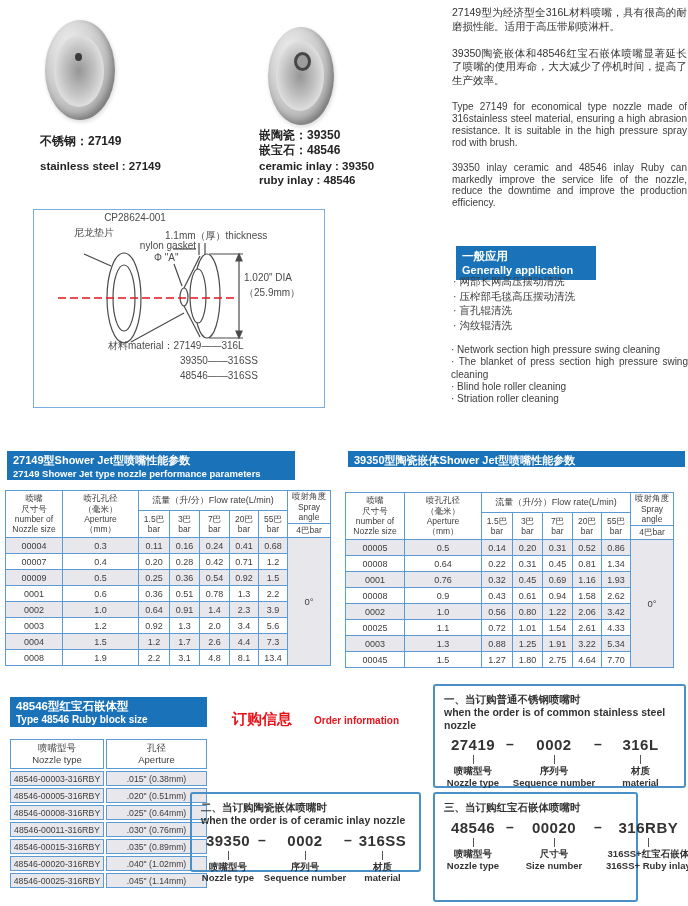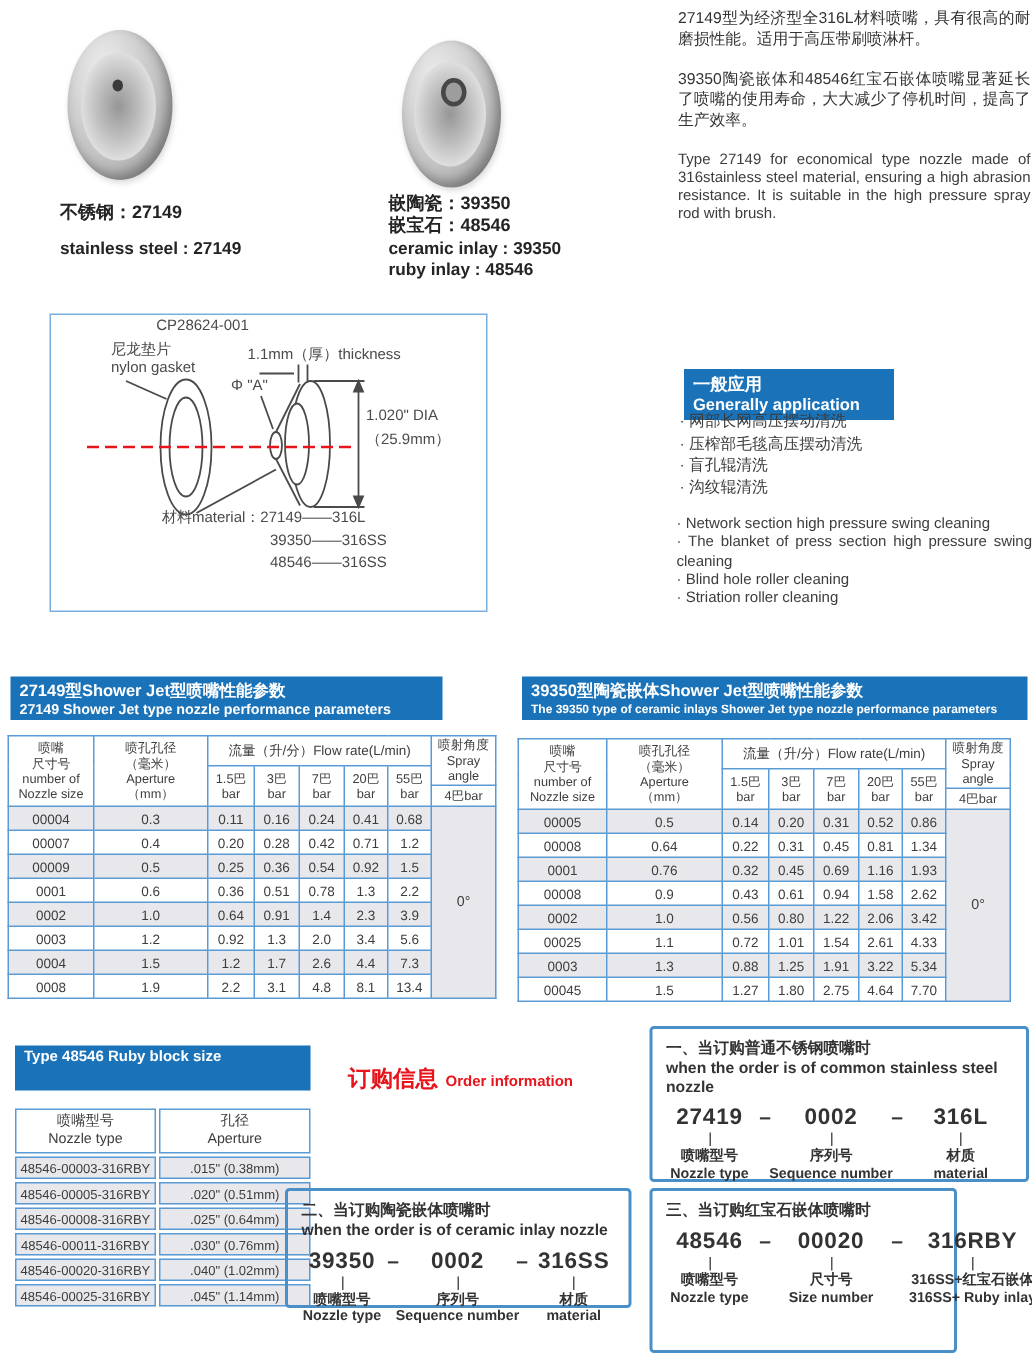--- a/index.html
+++ b/index.html
@@ -33,21 +33,21 @@
   .intro p{margin:0;text-align:justify}
   .intro .zh{font-size:10.5px;line-height:13.8px;margin-bottom:13px;color:#333}
   .intro .en{font-size:10px;line-height:11.9px;margin-bottom:13px}
 
   
   .diagram{position:absolute;left:33px;top:209px;width:290px;height:197px;border:1px solid #79aede}
   .diagram svg{position:absolute;left:0;top:0}
   .dtext{position:absolute;font-size:10px;color:#4a4a4a;white-space:nowrap}
   .d-part{left:40px;top:2px;width:122px;text-align:center}
   .d-gz{left:40px;top:16px;width:122px;text-align:left}
-  .d-ge{left:40px;top:30px;width:122px;text-align:left}
+  .d-ge{left:40px;top:30px;width:122px;text-align:right}
   .d-th{left:131px;top:19px}
   .d-phi{left:120px;top:42px}
   .d-dia1{left:210px;top:62px}
   .d-dia2{left:210px;top:76px}
   .d-mat{left:74px;top:128px;line-height:15px}
   .d-mat .m2{padding-left:72px}
 
   
   .app-hd{position:absolute;left:456px;top:246px;width:128px;background:#1a72b8;color:#fff;
           padding:3px 6px 4px;font-weight:bold}
@@ -55,21 +55,21 @@
   .app-hd .l2{font-size:11px}
   .app-zh{position:absolute;left:453px;top:274px;font-size:10.5px;line-height:14.6px;color:#3a3a3a}
   .app-en{position:absolute;left:451px;top:344px;width:237px;font-size:10px;line-height:12.3px;text-align:justify}
 
   
   .tbar{position:absolute;background:#1a72b8;color:#fff;font-weight:bold;
         padding:2px 6px 3px;box-sizing:border-box;white-space:nowrap}
   .tbar .l1{font-size:11px}
   .tbar1{left:7px;top:451px;width:288px;height:29px}
   .tbar1 .l2{font-size:9.5px}
-  .tbar2{left:348px;top:451px;width:337px;height:29px}
+  .tbar2{left:348px;top:451px;width:337px;height:16px}
   .tbar2 .l2{font-size:8px}
   .rbar{left:10px;top:697px;width:197px;height:30px}
   .rbar .l1{font-size:11.5px}
   .rbar .l2{font-size:10px}
 
   
   .perf{position:absolute;border-collapse:collapse;table-layout:fixed}
   .t1{left:5px;top:490px;width:325px}
   .t2{left:345px;top:492px;width:328px}
   .perf th,.perf td{border:1px solid #5b9bd5;text-align:center;vertical-align:middle;
@@ -85,21 +85,21 @@
 
   
   .ruby{position:absolute;left:8px;top:737px;width:201px;border-collapse:separate;border-spacing:2px}
   .ruby th,.ruby td{border:1px solid #5b9bd5;text-align:center;font-weight:normal;color:#3d3d3d;padding:0}
   .ruby th{height:28px;font-size:9.5px;line-height:12px;background:#fff}
   .ruby td{height:13px;font-size:8.7px;background:#e8e8ec}
 
   
   .order-hd{position:absolute;left:232px;top:710px;color:#e8141c;font-weight:bold;white-space:nowrap}
   .ohz{font-size:15px}
-  .ohe{font-size:10px;margin-left:5px}
+  .ohe{font-size:10px;margin-left:22px}
   .obox{position:absolute;border:2px solid #4a90c8;border-radius:3px;box-sizing:border-box;
         padding:7px 9px 5px;color:#333}
   .ob1{left:433px;top:684px;width:253px;height:104px}
   .ob2{left:190px;top:792px;width:231px;height:80px}
   .ob3{left:433px;top:792px;width:205px;height:110px}
   .obt-zh{font-size:10.5px;font-weight:bold;line-height:13px}
   .obt-en{font-size:10.5px;font-weight:bold;line-height:12.5px}
   .ogrid{display:grid;grid-template-columns:58px 16px 72px 16px 1fr;margin-top:5px;justify-items:center}
   .ob2 .ogrid{grid-template-columns:54px 14px 72px 14px 1fr}
   .seg{font-size:15px;font-weight:bold;letter-spacing:.5px;white-space:nowrap}
@@ -126,20 +126,21 @@
   <div class="pl pl1e">stainless steel : 27149</div>
   <div class="pl pl2z1">嵌陶瓷：39350</div>
   <div class="pl pl2z2">嵌宝石：48546</div>
   <div class="pl pl2e1">ceramic inlay : 39350</div>
   <div class="pl pl2e2">ruby inlay : 48546</div>
 
   <div class="intro">
     <p class="zh">27149型为经济型全316L材料喷嘴，具有很高的耐磨损性能。适用于高压带刷喷淋杆。</p>
     <p class="zh">39350陶瓷嵌体和48546红宝石嵌体喷嘴显著延长了喷嘴的使用寿命，大大减少了停机时间，提高了生产效率。</p>
     <p class="en">Type 27149 for economical type nozzle made of 316stainless steel material, ensuring a high abrasion resistance. It is suitable in the high pressure spray rod with brush.</p>
+    <p class="en">39350 inlay ceramic and 48546 inlay Ruby can markedly improve the service life of the nozzle, reduce the downtime and improve the production efficiency.</p>
   </div>
 
   <div class="diagram">
     <svg width="290" height="197" viewBox="0 0 290 197">
       <g stroke="#4a4a4a" stroke-width="1.2" fill="none">
         <ellipse cx="90" cy="88" rx="17" ry="45"></ellipse>
         <ellipse cx="90" cy="88" rx="11" ry="33"></ellipse>
         <line x1="50" y1="44" x2="77" y2="56"></line>
         <ellipse cx="173" cy="86" rx="13" ry="42" fill="#fff"></ellipse>
         <line x1="150" y1="78" x2="166" y2="46"></line>
@@ -462,20 +463,21 @@
           <td>1.27</td>
           <td>1.80</td>
           <td>2.75</td>
           <td>4.64</td>
           <td>7.70</td>
         </tr>
       </tbody>
   </table>
 
   <div class="tbar rbar">
+    <div class="l1">48546型红宝石嵌体型</div>
     <div class="l2">Type 48546 Ruby block size</div>
   </div>
   <table class="ruby">
     <colgroup>
         <col style="width:93px">
         <col style="width:100px">
       </colgroup>
     <thead>
       <tr>
         <th>
@@ -497,20 +499,24 @@
           <td>48546-00005-316RBY</td>
           <td>.020"  (0.51mm)</td>
         </tr>
         <tr class="alt">
           <td>48546-00008-316RBY</td>
           <td>.025"  (0.64mm)</td>
         </tr>
         <tr>
           <td>48546-00011-316RBY</td>
           <td>.030"  (0.76mm)</td>
+        </tr>
+        <tr class="alt">
+          <td>48546-00015-316RBY</td>
+          <td>.035"  (0.89mm)</td>
         </tr>
         <tr>
           <td>48546-00020-316RBY</td>
           <td>.040"  (1.02mm)</td>
         </tr>
         <tr class="alt">
           <td>48546-00025-316RBY</td>
           <td>.045"  (1.14mm)</td>
         </tr>
       </tbody>

